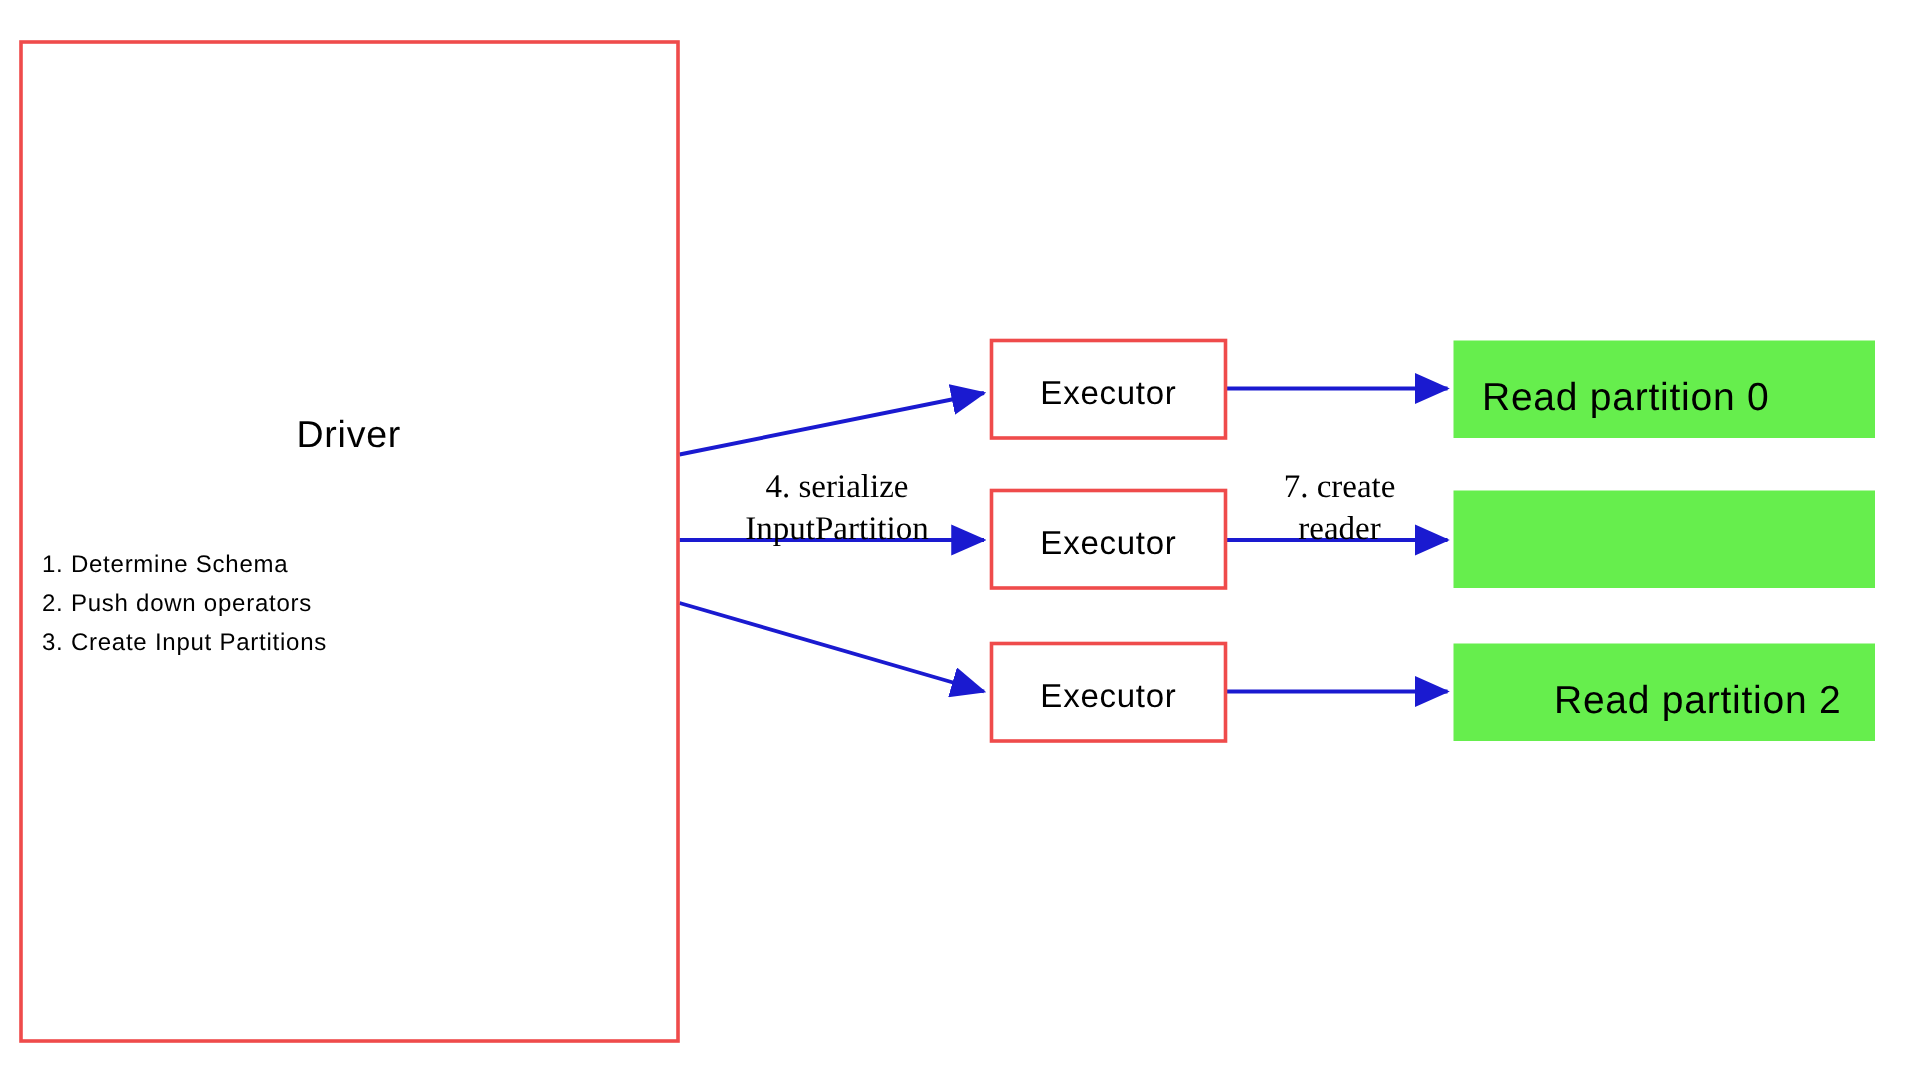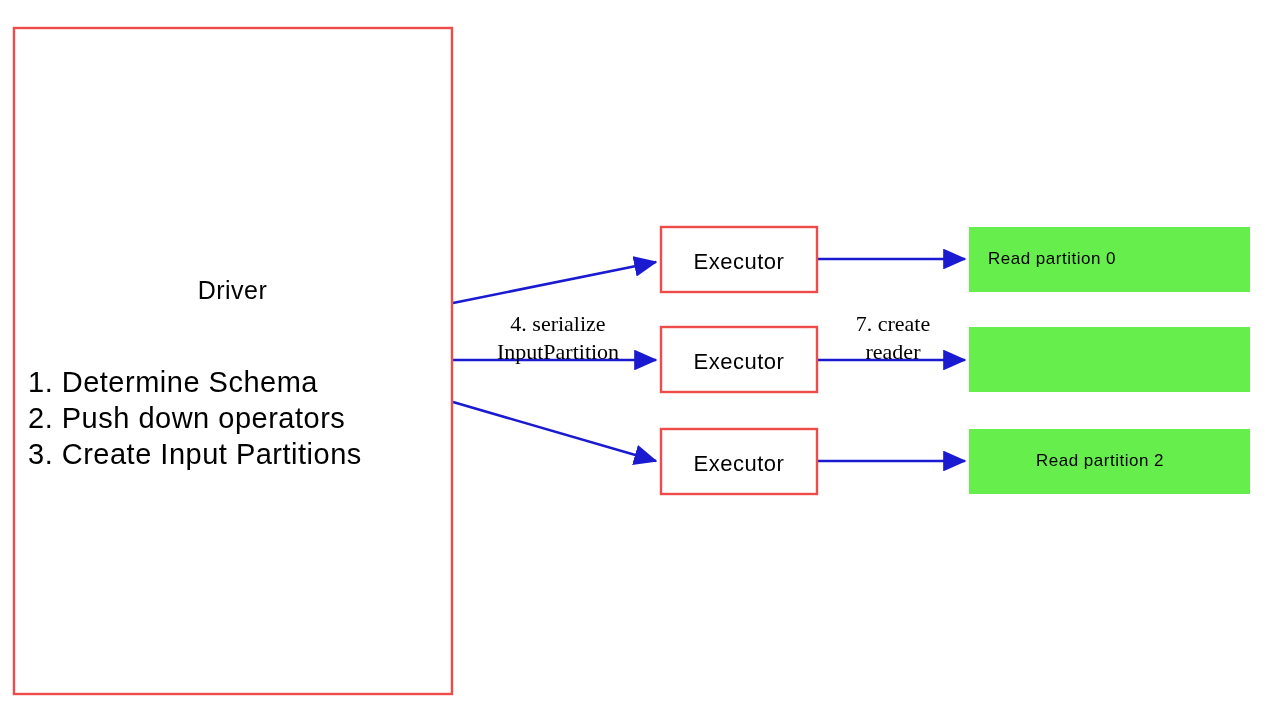--- a/index.html
+++ b/index.html
@@ -40,29 +40,29 @@
   #driver-title {
     left: 13px;
     top: 276px;
     width: 439px;
     text-align: center;
     font-size: 25px;
   }
   #driver-steps {
     left: 28px;
     top: 364px;
-    font-size: 29px;
-    line-height: 36px;
+    font-size: 16px;
+    line-height: 26px;
   }
   .executor-label {
     font-size: 22px;
     text-align: center;
   }
   .partition-label {
-    font-size: 17px;
+    font-size: 26px;
   }
   #label-serialize {
     left: 458px;
     top: 310px;
     width: 200px;
     font-size: 22px;
     font-family: Liberation Serif, serif;
   }
   #label-create-reader {
     left: 833px;

